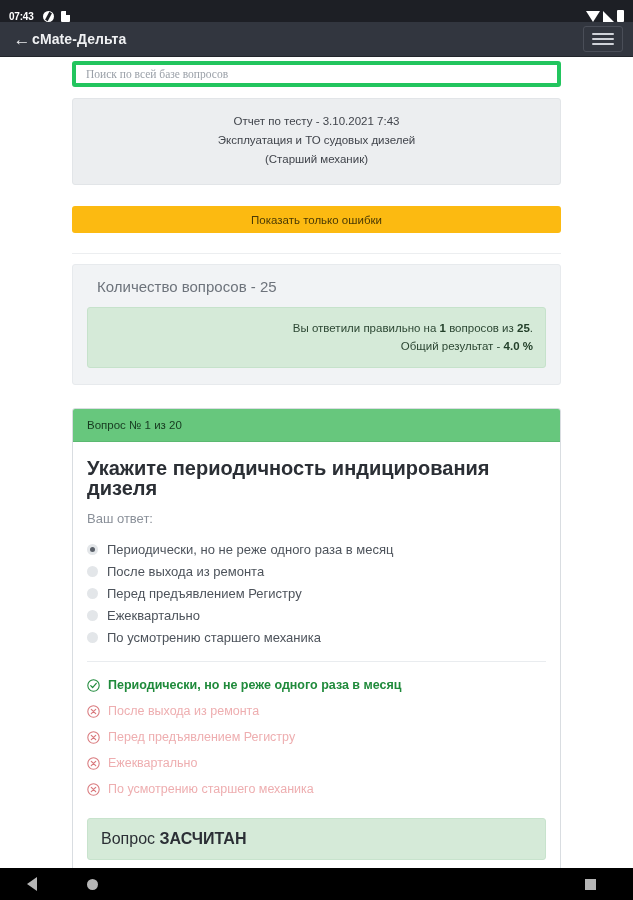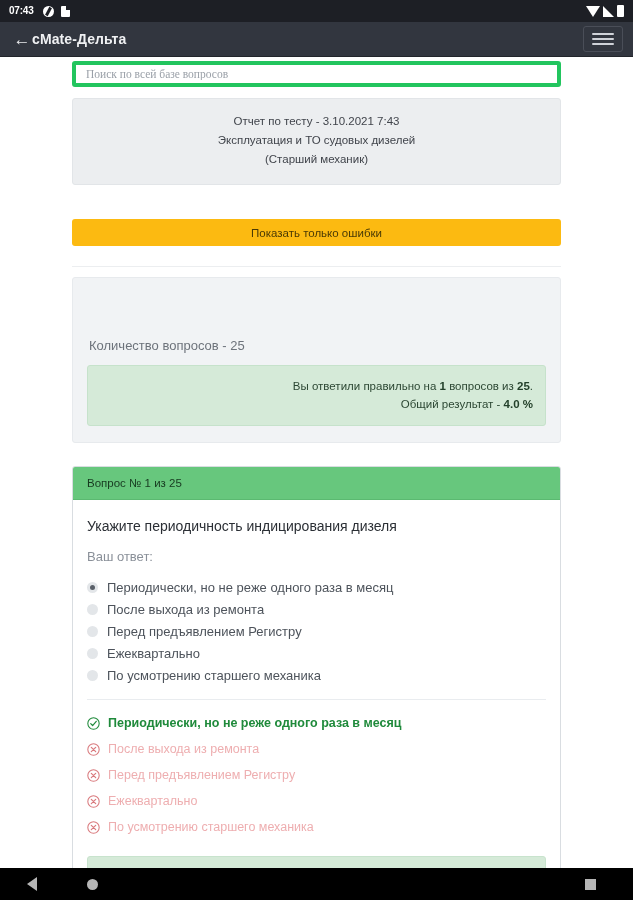--- a/index.html
+++ b/index.html
@@ -18,21 +18,21 @@
     height: 900px;
     background: #ffffff;
     overflow: hidden;
   }
 
   
   .statusbar {
     height: 22px;
     background: #1d1f25;
     display: flex;
-    align-items: center;
+    align-items: flex-end;
     padding: 0 9px;
     color: #ffffff;
   }
   .sb-time {
     font-size: 10px;
     font-weight: bold;
     letter-spacing: -0.2px;
     line-height: 1;
   }
   .sb-left-icons {
@@ -179,21 +179,21 @@
   .panel-grey div {
     font-size: 11.5px;
     color: #40444b;
     line-height: 19px;
   }
 
   
   .btn-warn {
     display: block;
     width: 100%;
-    margin-top: 34px;
+    margin-top: 21px;
     height: 27px;
     background: #fcba11;
     border: none;
     border-radius: 3px;
     color: #4a3a05;
     font-size: 11.5px;
     font-family: "Liberation Sans", sans-serif;
     cursor: pointer;
   }
 
@@ -204,24 +204,23 @@
   }
 
   
   .card {
     margin-top: 10px;
     background: #f1f3f5;
     border: 1px solid #e7eaed;
     border-radius: 3px;
   }
   .card-count {
-    padding: 13px 16px 12px;
-    font-size: 13px;
+    padding: 13px 24px 12px;
+    font-size: 15px;
     color: #6d737b;
-    margin-top: 47px;
   }
   .card-body-pad { padding: 0 14px 16px; }
 
   .alert-success {
     background: #d5ead8;
     border: 1px solid #c6e2cb;
     border-radius: 3px;
     padding: 11px 12px 12px;
   }
   .alert-success p {
@@ -243,22 +242,22 @@
   .qcard-head {
     background: #67c77d;
     padding: 10px 14px;
     font-size: 11.5px;
     color: #173a20;
     border-bottom: 1px solid #5bb971;
   }
   .qcard-body { padding: 16px 14px 0; }
 
   .qtitle {
-    font-size: 14px;
-    font-weight: normal;
+    font-size: 20px;
+    font-weight: bold;
     color: #2b2f35;
     line-height: 20px;
   }
   .qlabel {
     margin-top: 13px;
     font-size: 13px;
     color: #8a9099;
   }
 
   
@@ -418,21 +417,21 @@
         <div class="card-count">Количество вопросов - 25</div>
         <div class="card-body-pad">
           <div class="alert-success">
             <p><span>Вы ответили правильно на </span><b>1</b><span> вопросов из </span><b>25</b><span>.</span></p>
             <p><span>Общий результат - </span><b>4.0 %</b></p>
           </div>
         </div>
       </div>
 
       <div class="qcard">
-        <div class="qcard-head">Вопрос № 1 из 25</div>
+        <div class="qcard-head">Вопрос № 1 из 20</div>
         <div class="qcard-body">
 
           <div class="qtitle">Укажите периодичность индицирования дизеля</div>
           <div class="qlabel">Ваш ответ:</div>
 
           <div class="opts">
             <div class="opt">
               <span class="radio on"></span>
               <span class="opt-text">Периодически, но не реже одного раза в месяц</span>
             </div>

